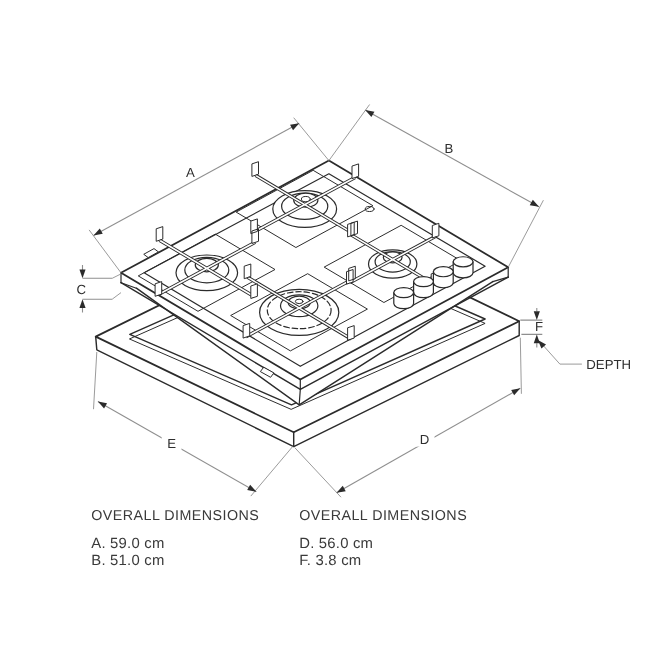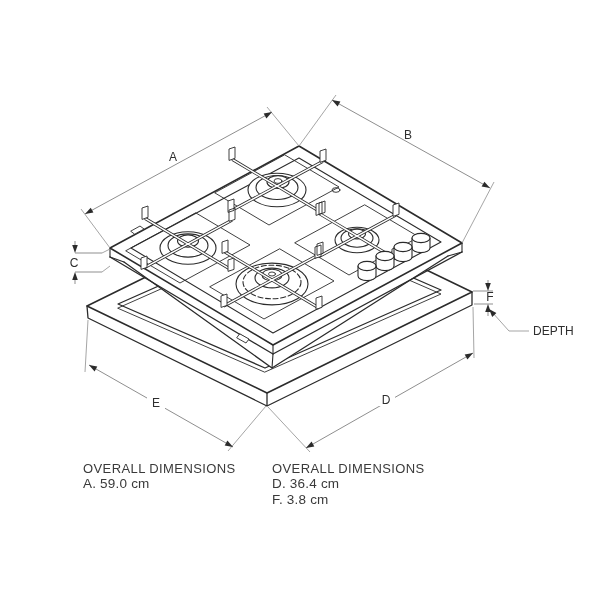--- a/index.html
+++ b/index.html
@@ -20,21 +20,21 @@
   .barsW{stroke:var(--background,#fff);stroke-width:1.5;fill:none;stroke-linecap:butt;}
   
   .dim{stroke:var(--dimension-line,#8f8f8f);stroke-width:1;fill:none;}
   .ext{stroke:var(--dimension-line,#8f8f8f);stroke-width:.9;fill:none;opacity:.9;}
   .ah{fill:var(--outline,#2b2b2b);stroke:none;}
   .halo{fill:var(--background,#fff);stroke:none;}
   .dlabel{font:12px "Liberation Sans",sans-serif;fill:var(--label-text,#2e2e2e);}
   .mid{text-anchor:middle;}
   
   .dims-col{position:absolute;top:462px;color:var(--body-text,#3a3a3a);}
-  .dims-title{font-size:13px;line-height:14px;letter-spacing:.4px;}
+  .dims-title{font-size:13px;line-height:14px;letter-spacing:.4px;margin-bottom:10px;}
   .dims-row{font-size:13.5px;line-height:16.4px;letter-spacing:.2px;}
 </style>
 </head>
 <body>
 
 <div class="stage">
   <svg width="600" height="600" viewBox="0 0 600 600">
 
     <g>
       <path class="fw" d="M292,205 L472,292 L472,305 L267,406 L88,318 L87,306 Z"></path>
@@ -179,20 +179,21 @@
       <path class="ext" d="M529,331 H509 L492,312"></path>
       <path class="ah" d="M489,309 L496.4,313.1 L492.2,316.9 Z"></path>
       <text class="dlabel" x="533" y="335">DEPTH</text>
     </g>
   </svg>
 
   <div>
     <div class="dims-col" style="left:83px;">
       <div class="dims-title">OVERALL DIMENSIONS</div>
       <div class="dims-row">A. 59.0 cm</div>
+      <div class="dims-row">B. 51.0 cm</div>
     </div>
     <div class="dims-col" style="left:272px;">
       <div class="dims-title">OVERALL DIMENSIONS</div>
-      <div class="dims-row">D. 36.4 cm</div>
+      <div class="dims-row">D. 56.0 cm</div>
       <div class="dims-row">F. 3.8 cm</div>
     </div>
   </div>
 </div>
 
 </body></html>

